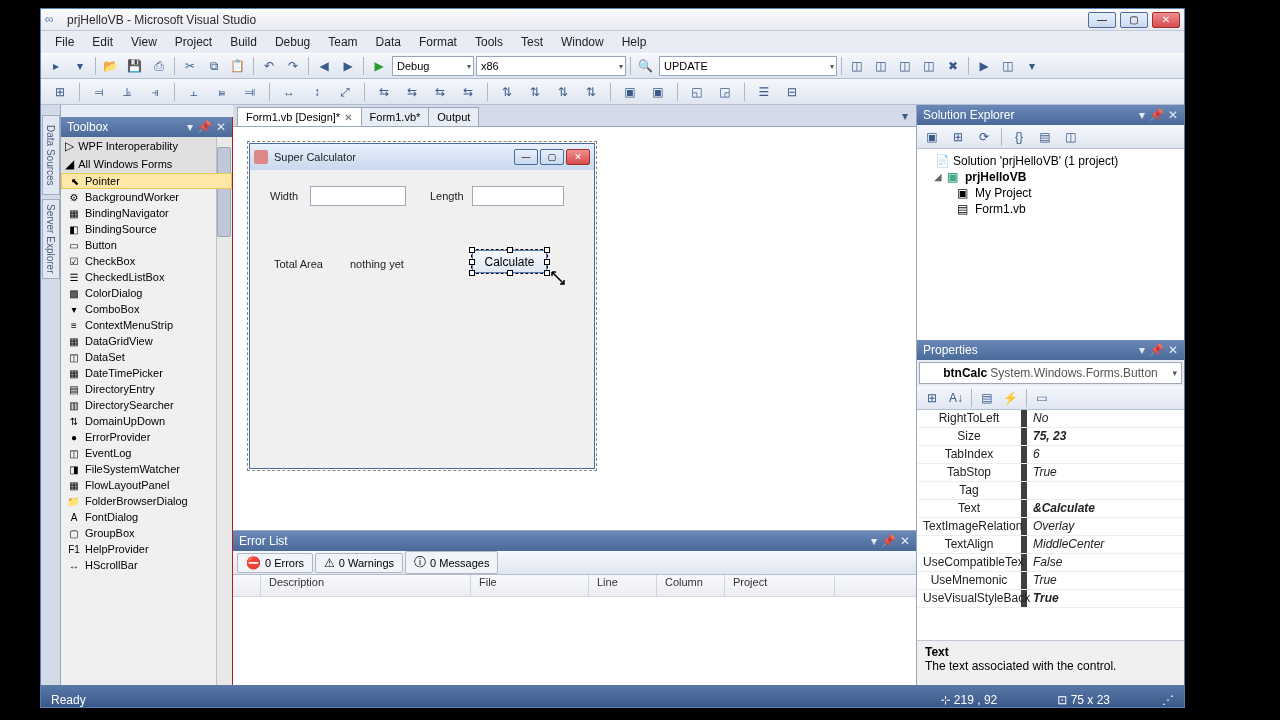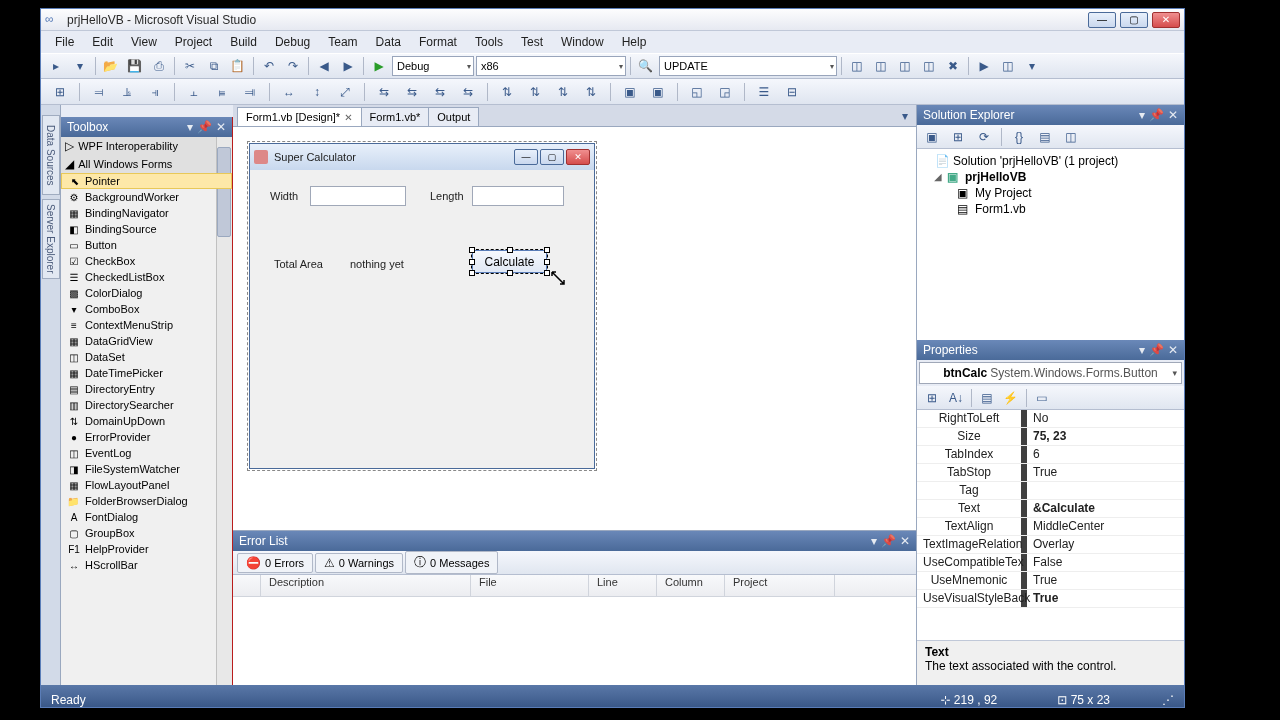--- a/index.html
+++ b/index.html
@@ -65,21 +65,21 @@
 .tree-item .expander { width:10px; font-size:9px; color:#666; text-align:center; }
 .tree-item .ticon { width:14px; height:14px; }
 .tree-item.bold { font-weight:bold; }
 .props { flex:1; display:flex; flex-direction:column; }
 .props-combo { height:22px; border:1px solid #a0a8b8; margin:2px; background:#fff; display:flex; align-items:center; padding:0 4px; font-size:11px; position:relative;justify-content:center; }
 .props-combo::after { content:'▾'; position:absolute; right:4px; font-size:9px; color:#555; }
 .props-tb { height:24px; background:linear-gradient(#f5f7fc,#e0e6f0); display:flex; align-items:center; padding:0 4px; gap:2px; border-bottom:1px solid #b5bed0; }
 .props-grid { flex:1; background:#fff; overflow:auto; }
 .prop-row { display:flex; height:18px; font-size:11px; border-bottom:1px solid #eee; }
 .prop-name { width:110px; padding:1px 6px; color:#222; border-right:6px solid #404040;text-align:center; }
-.prop-val { flex:1; padding:1px 6px; color:#222; }
+.prop-val { flex:1; padding:1px 6px; color:#222;font-style:italic; }
 .prop-val.bold { font-weight:bold; }
 .props-desc { height:45px; background:#f0f0f0; border-top:1px solid #c0c8d8; padding:4px 8px; font-size:11px; }
 .props-desc .pname { font-weight:bold; }
 .status-bar { height:22px; background:linear-gradient(#5a78a8,#3a5888); color:#fff; display:flex; align-items:flex-end; padding:0 10px; font-size:11px;gap:32px; }
 .status-bar .spacer { flex:1; }
 .status-bar .sitem { margin-left:28px; }
 .scroll-stub { position:absolute; right:0; top:0; bottom:0; width:16px; background:#e8e8e8; border-left:1px solid #c0c0c0; }
 .scroll-thumb { position:absolute; right:1px; width:14px; background:#c0c8d8; border:1px solid #9aa8bf; border-radius:2px; }
 .cursor-arrow { position:absolute; width:16px; height:16px; pointer-events:none; }
 </style>
@@ -390,26 +390,26 @@
             </div>
             <div class="prop-row">
               <div class="prop-name">Tag</div>
               <div class="prop-val"></div>
             </div>
             <div class="prop-row">
               <div class="prop-name">Text</div>
               <div class="prop-val bold">&amp;Calculate</div>
             </div>
             <div class="prop-row">
+              <div class="prop-name">TextImageRelation</div>
+              <div class="prop-val">Overlay</div>
+            </div>
+            <div class="prop-row">
               <div class="prop-name">TextAlign</div>
               <div class="prop-val">MiddleCenter</div>
-            </div>
-            <div class="prop-row">
-              <div class="prop-name">TextImageRelation</div>
-              <div class="prop-val">Overlay</div>
             </div>
             <div class="prop-row">
               <div class="prop-name">UseCompatibleTex</div>
               <div class="prop-val">False</div>
             </div>
             <div class="prop-row">
               <div class="prop-name">UseMnemonic</div>
               <div class="prop-val">True</div>
             </div>
             <div class="prop-row">

